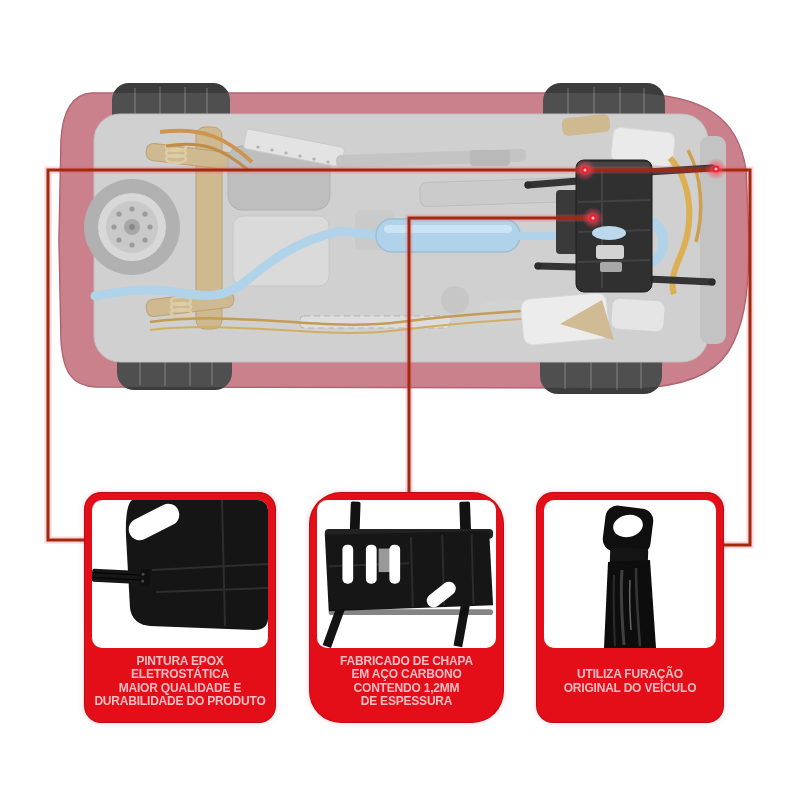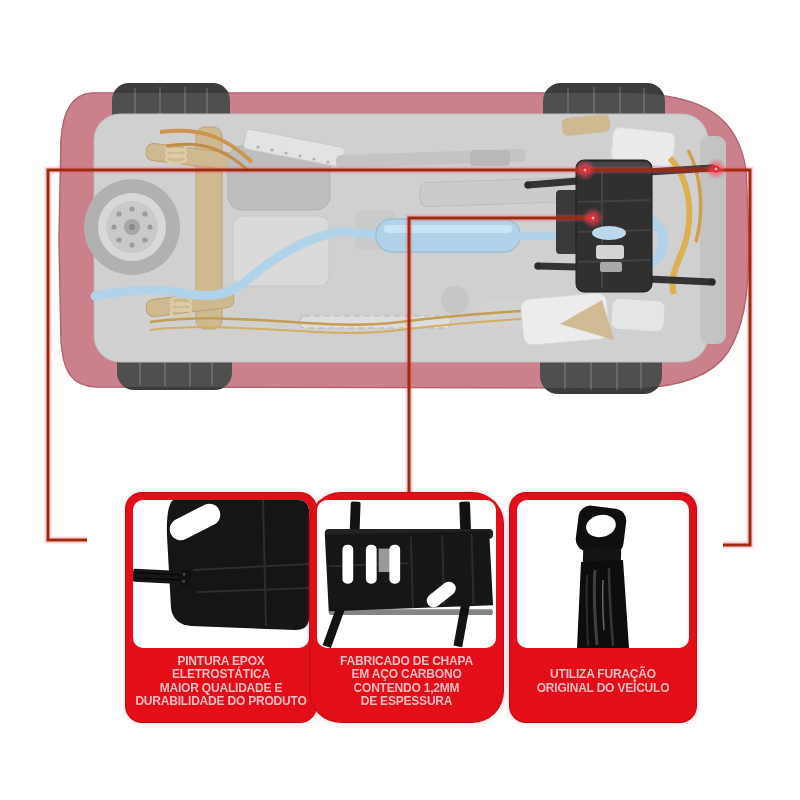--- a/index.html
+++ b/index.html
@@ -185,21 +185,21 @@
         <circle cx="716" cy="169" r="1.5" fill="#FFC9CE"></circle>
       </g>
       <g>
         <circle cx="593" cy="218" r="11" fill="url(#dotGlow)"></circle>
         <circle cx="593" cy="218" r="3.5" fill="#F01E2C"></circle>
         <circle cx="593" cy="218" r="1.5" fill="#FFC9CE"></circle>
       </g>
     </g>
   </svg>
 
-  <div class="card" style="left:85px;width:190px;margin-left:41px;">
+  <div class="card" style="left:85px;width:190px;">
     <div class="card-photo">
       <svg viewBox="0 0 176 148">
         <path d="M 40,0 L 176,0 L 176,118 Q 176,130 162,130 L 58,126 Q 40,124 38,108 L 34,36 Q 33,6 40,0 Z" fill="#151515"></path>
         <g stroke="#2E2E2E" stroke-width="2" fill="none">
           <path d="M60,70 L176,64"></path>
             <path d="M64,92 L176,88"></path>
             <path d="M130,0 L133,126"></path>
         </g>
         <rect x="-27" y="-11" width="54" height="22" rx="11" transform="translate(62 22) rotate(-27)" fill="#FFFFFF"></rect>
         <g transform="rotate(3 27 76)">
@@ -240,21 +240,21 @@
         <rect x="74" y="44" width="11" height="40" rx="5" fill="#FFFFFF"></rect>
         <rect x="-17" y="-7" width="34" height="14" rx="7" transform="translate(127 95) rotate(-38)" fill="#FFFFFF"></rect>
       </svg>
     </div>
     <div class="card-label">FABRICADO DE CHAPA
 EM AÇO CARBONO
 CONTENDO 1,2MM
 DE ESPESSURA</div>
   </div>
 
-  <div class="card" style="left:510px;width:186px;">
+  <div class="card" style="left:537px;width:186px;">
     <div class="card-photo">
       <svg viewBox="0 0 172 148">
         <rect x="-24" y="-23" width="48" height="46" rx="12" transform="translate(84 30) rotate(7)" fill="#0F0F0F"></rect>
         <ellipse cx="84" cy="26" rx="15" ry="11" transform="rotate(-12 84 26)" fill="#FFFFFF"></ellipse>
         <rect x="66" y="48" width="38" height="18" rx="3" transform="rotate(2 85 57)" fill="#141414"></rect>
         <polygon points="64,62 106,60 112,148 60,148" fill="#0D0D0D"></polygon>
         <g fill="none" opacity="0.85">
           <path d="M 78,70 C 76,95 78,120 80,145" stroke="#4A4A4A" stroke-width="3"></path>
           <path d="M 92,68 C 92,95 94,120 96,146" stroke="#3F3F3F" stroke-width="2.5"></path>
           <path d="M 70,75 C 69,100 70,125 71,146" stroke="#333333" stroke-width="2"></path>

